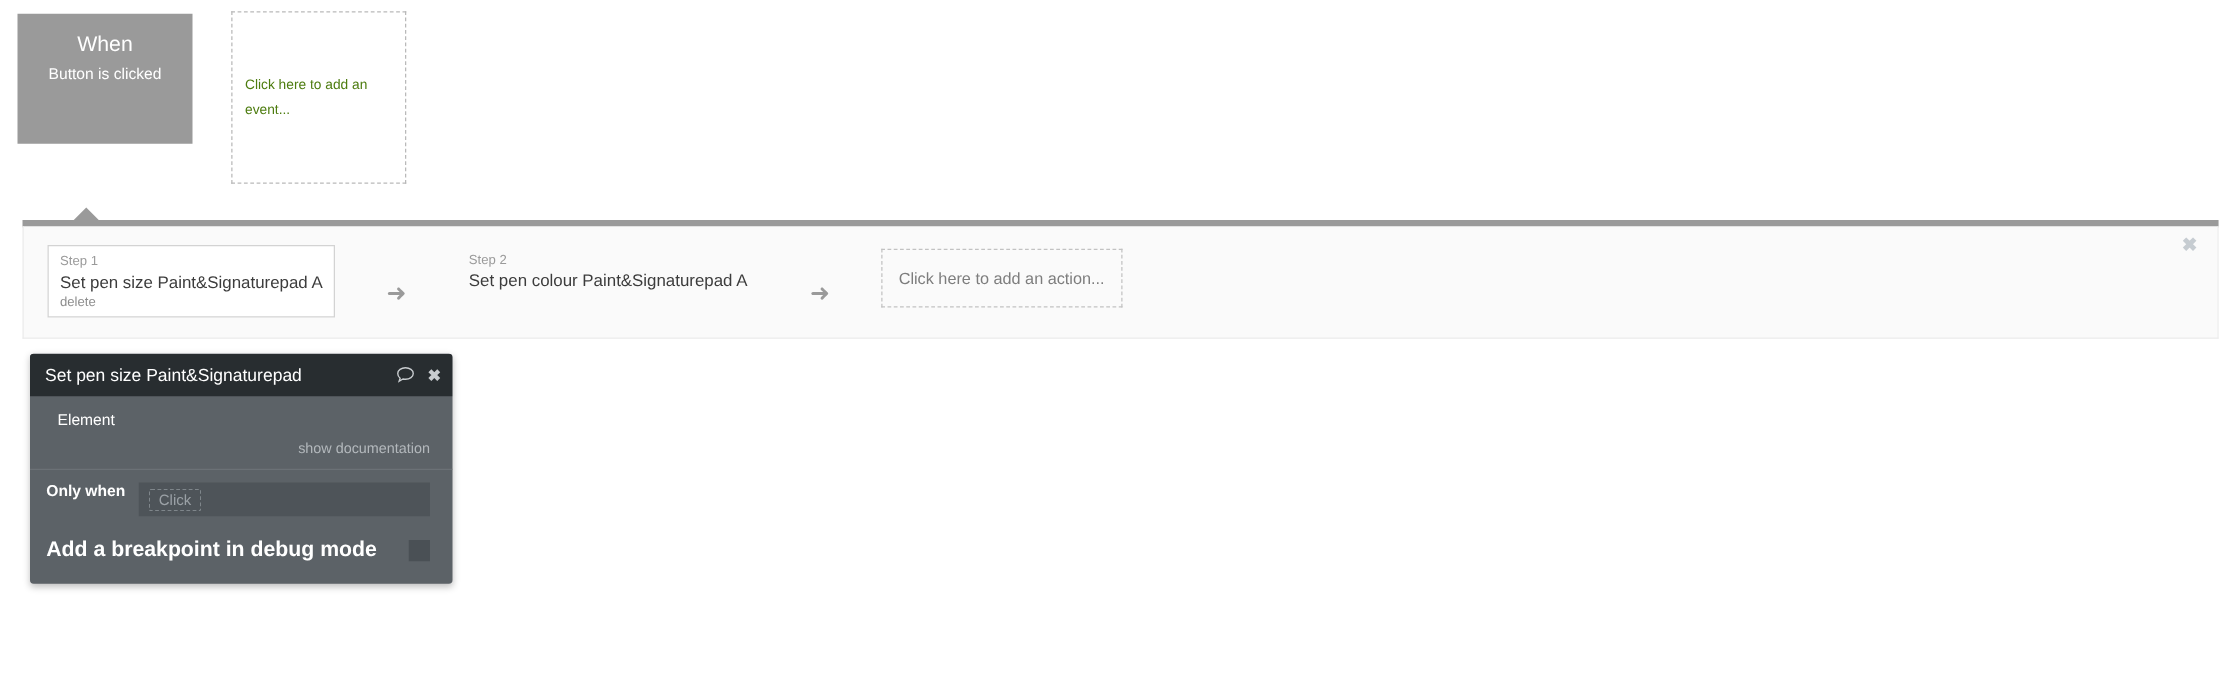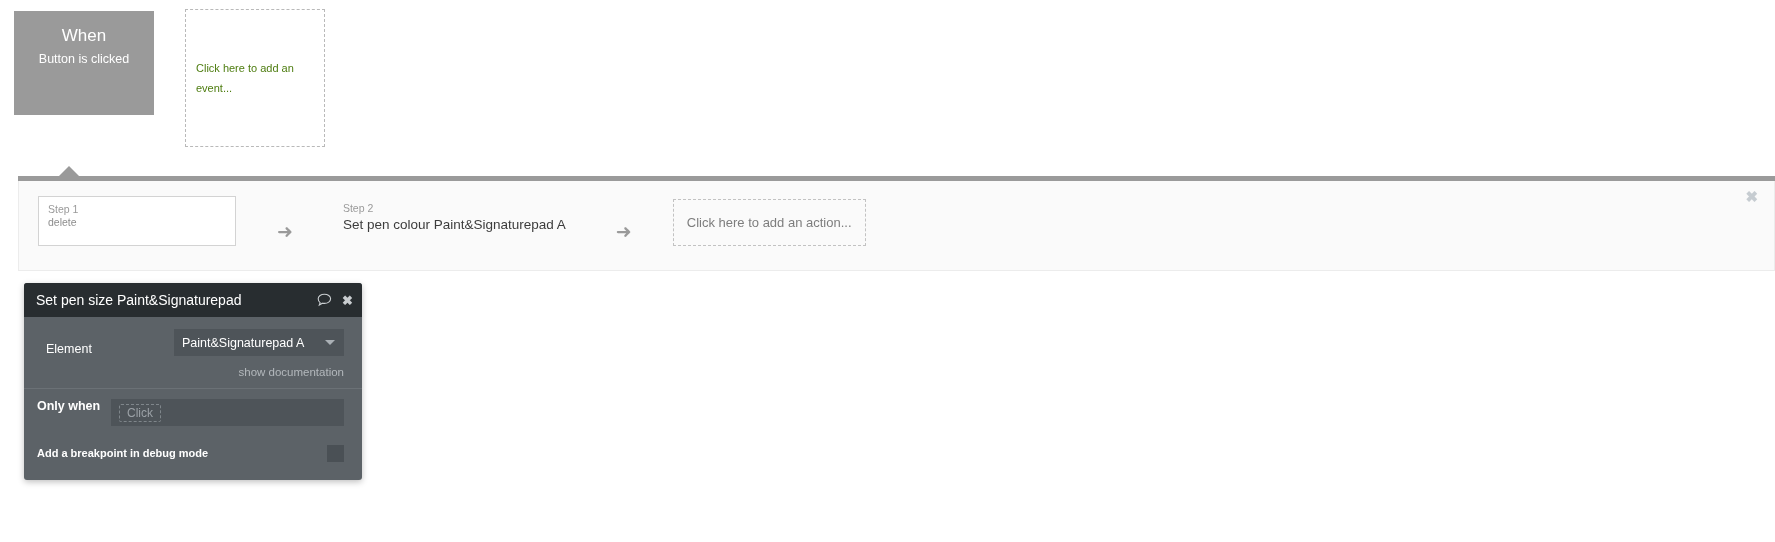--- a/index.html
+++ b/index.html
@@ -319,21 +319,21 @@
     border-radius: 2px;
   }
 
   .breakpoint-row {
     display: flex;
     align-items: center;
     padding: 0 18px 0 13px;
     height: 34px;
   }
   .breakpoint-label {
-    font-size: 11px;
+    font-size: 17px;
     color: #ffffff;
     font-weight: bold;
     flex: 1;
   }
   .checkbox {
     width: 17px;
     height: 17px;
     background: #4a5055;
     cursor: pointer;
     flex: none;
@@ -360,20 +360,21 @@
 <div id="workflow-topbar"></div>
 
 <div id="workflow-row">
 
   <div id="workflow-close">✖</div>
 
   <div class="steps-area">
 
     <div class="step-box selected">
       <div class="step-num">Step 1</div>
+      <div class="step-title">Set pen size Paint&amp;Signaturepad A</div>
       <div class="step-delete">delete</div>
     </div>
 
     <div class="step-arrow">➜</div>
 
     <div class="step-box">
       <div class="step-num">Step 2</div>
       <div class="step-title">Set pen colour Paint&amp;Signaturepad A</div>
     </div>
 
@@ -397,24 +398,20 @@
         </svg>
       </span>
       <span class="hdr-close">✖</span>
     </div>
   </div>
 
   <div class="props-body">
 
     <div class="prop-row">
       <div class="prop-label">Element</div>
-      <div class="prop-field">
-        <span class="prop-value">Paint&amp;Signaturepad A</span>
-        <span class="caret-down"></span>
-      </div>
     </div>
 
 
     <div class="doc-row">
       <span class="doc-link">show documentation</span>
     </div>
 
     <div class="panel-divider"></div>
 
     <div class="onlywhen-row">

